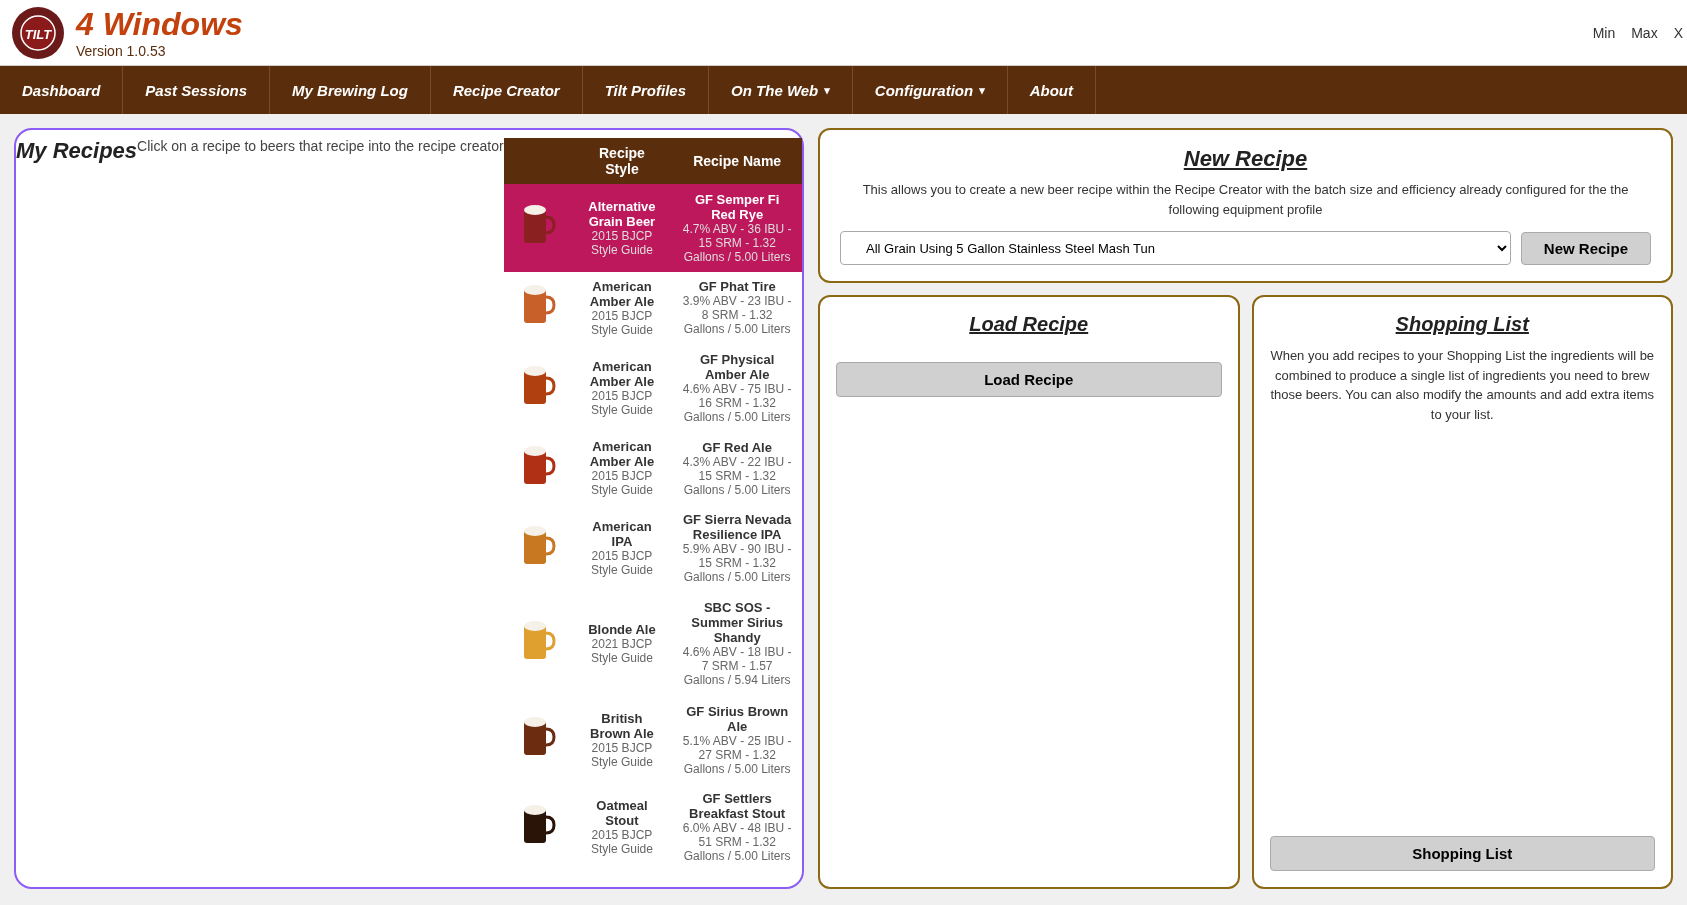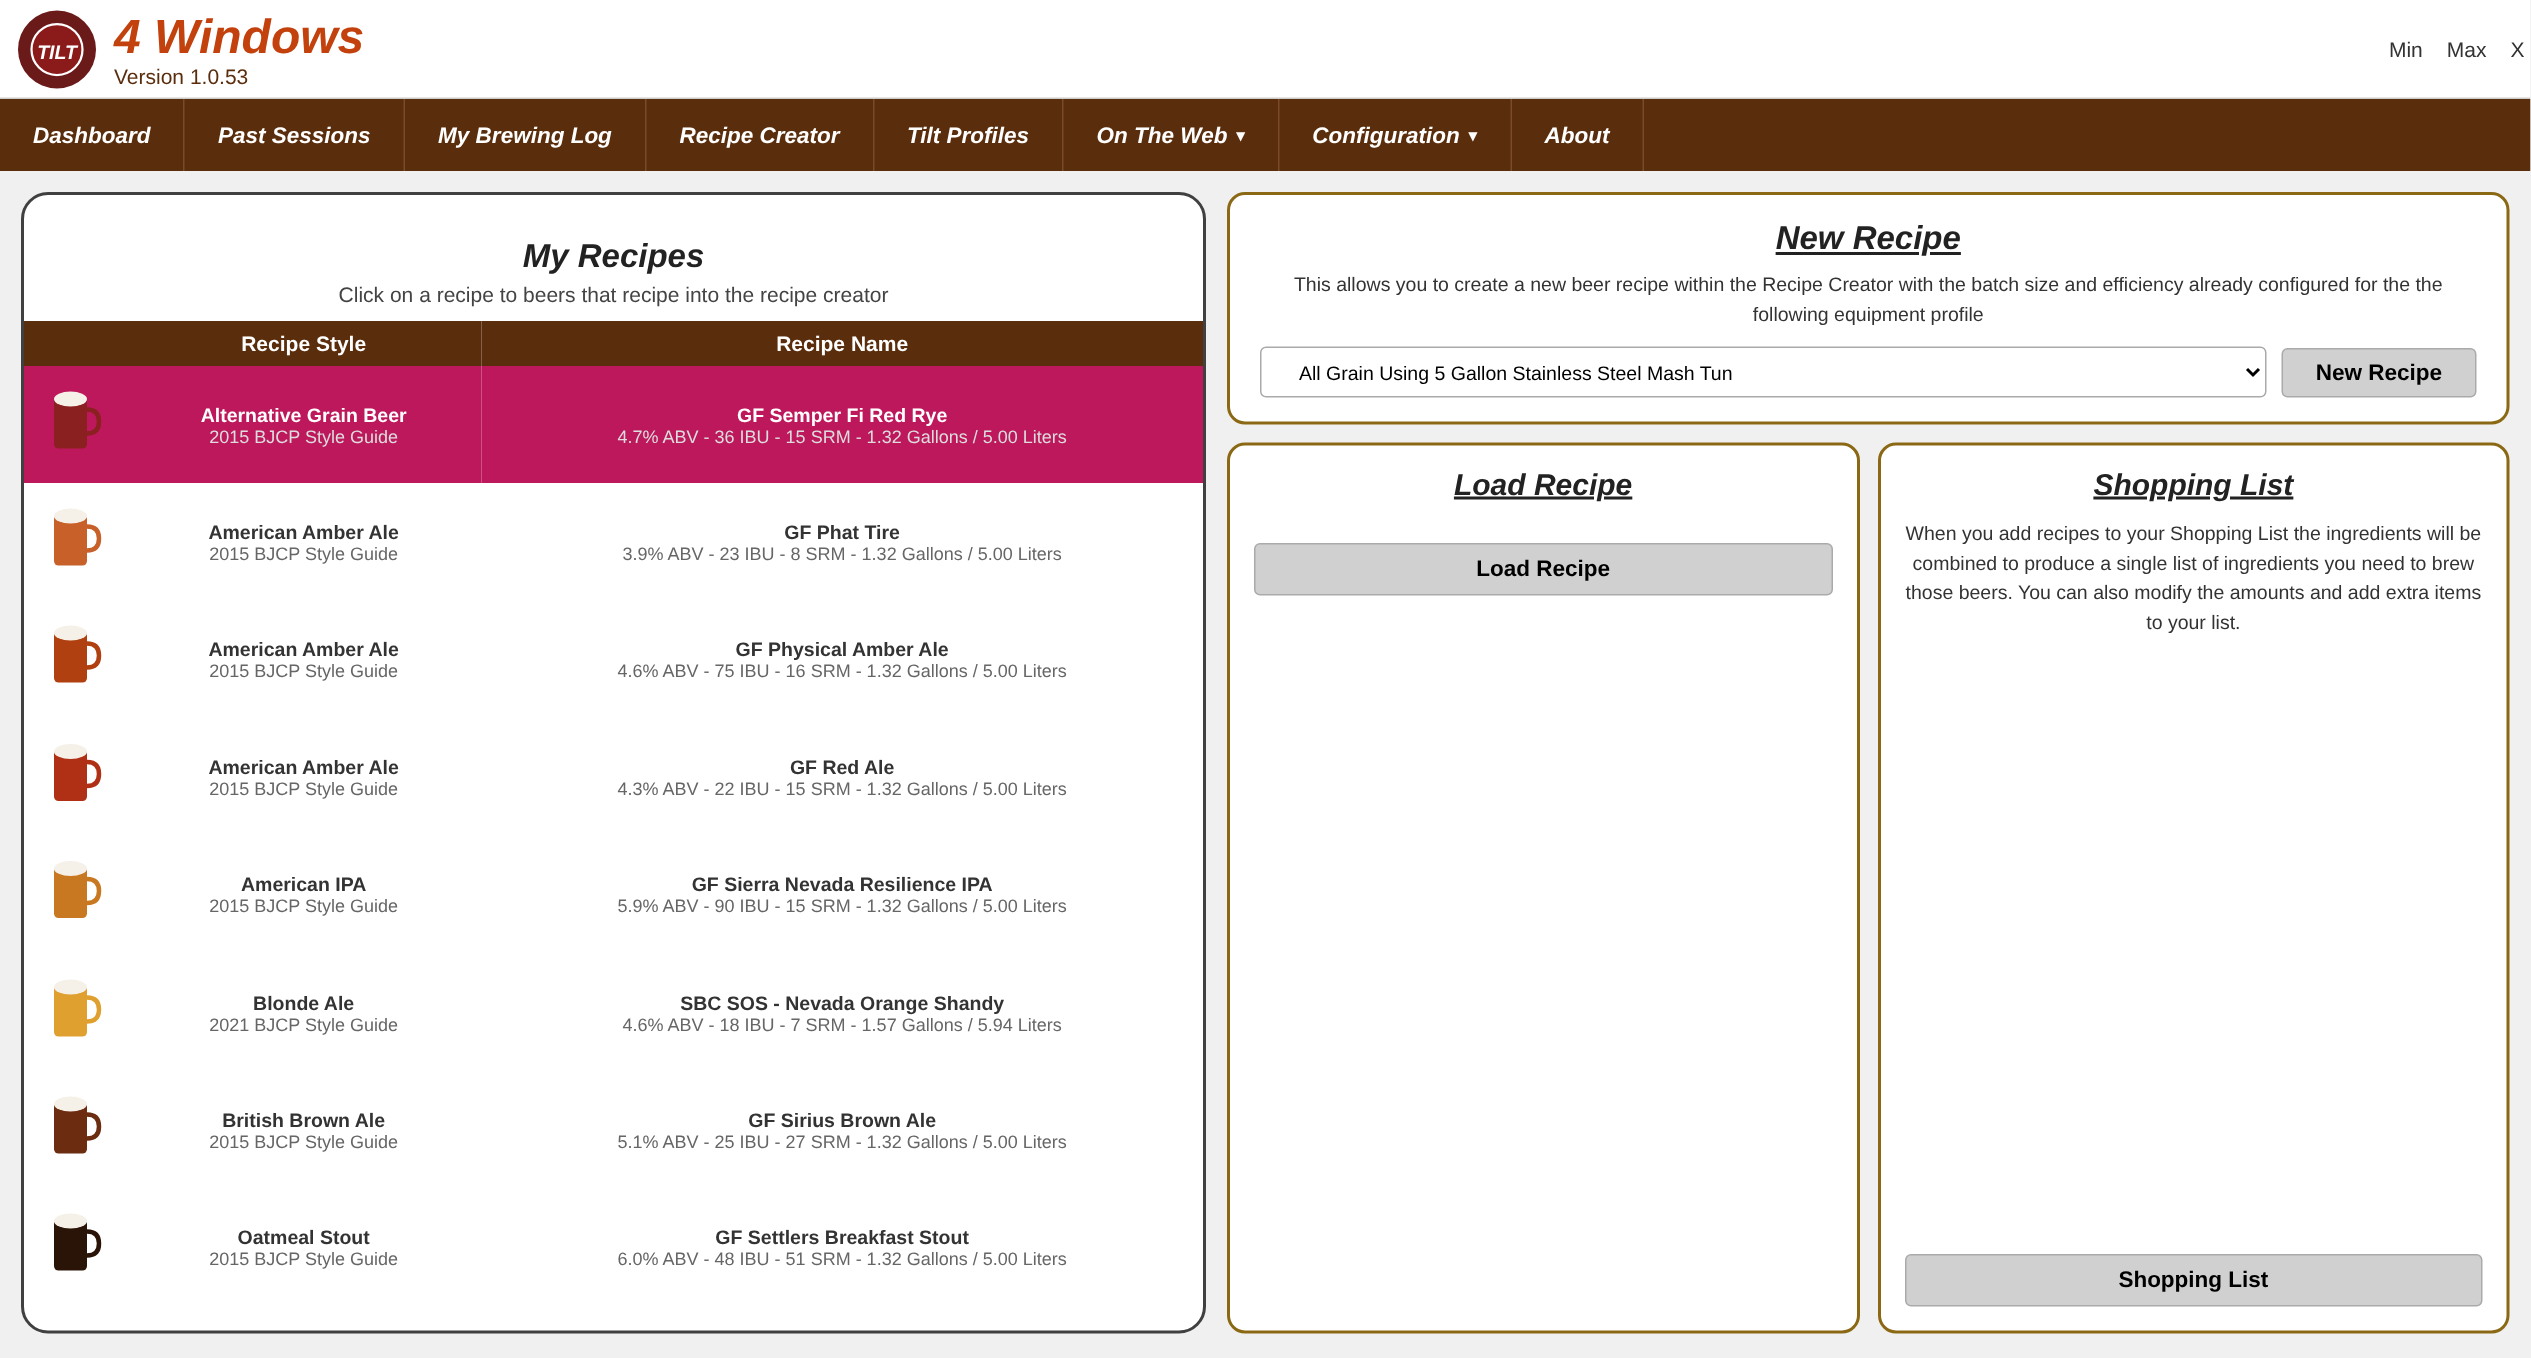--- a/index.html
+++ b/index.html
@@ -55,25 +55,25 @@
       display: flex;
       padding: 14px;
       gap: 14px;
       height: calc(905px - 68px - 48px);
     }
 
     
     #left-panel {
       flex: 0 0 790px;
       background: #fff;
-      border: 2px solid #404040;
+      border: 2px solid #8b5cf6;
       border-radius: 18px;
-      padding: 28px 0 16px 0;
-      display: flex;
-      flex-direction: column;
+      padding: 8px 0 16px 0;
+      display: flex;
+      flex-direction: row;
     }
     #left-panel .panel-title {
       text-align: center;
       font-size: 22px;
       font-weight: bold;
       font-style: italic;
       color: #222;
       margin-bottom: 4px;
     }
     #left-panel .panel-subtitle {
@@ -363,21 +363,21 @@
             <td><svg width="36" height="46" viewBox="0 0 36 46">
                 <rect x="4" y="6" width="22" height="34" rx="3" fill="#e0a030"></rect>
                 <path d="M26 14 Q34 14 34 22 Q34 30 26 30" stroke="#e0a030" stroke-width="3" fill="none"></path>
                 <ellipse cx="15" cy="7" rx="11" ry="5" fill="#f5f0e8"></ellipse>
               </svg></td>
             <td>
               <div class="cell-main">Blonde Ale</div>
               <div class="cell-sub">2021 BJCP Style Guide</div>
             </td>
             <td>
-              <div class="cell-main">SBC SOS - Nevada Orange Shandy</div>
+              <div class="cell-main">SBC SOS - Summer Sirius Shandy</div>
               <div class="cell-sub">4.6% ABV - 18 IBU - 7 SRM - 1.57 Gallons / 5.94 Liters</div>
             </td>
           </tr>
           <tr>
             <td><svg width="36" height="46" viewBox="0 0 36 46">
                 <rect x="4" y="6" width="22" height="34" rx="3" fill="#6b2c10"></rect>
                 <path d="M26 14 Q34 14 34 22 Q34 30 26 30" stroke="#6b2c10" stroke-width="3" fill="none"></path>
                 <ellipse cx="15" cy="7" rx="11" ry="5" fill="#f5f0e8"></ellipse>
               </svg></td>
             <td>

